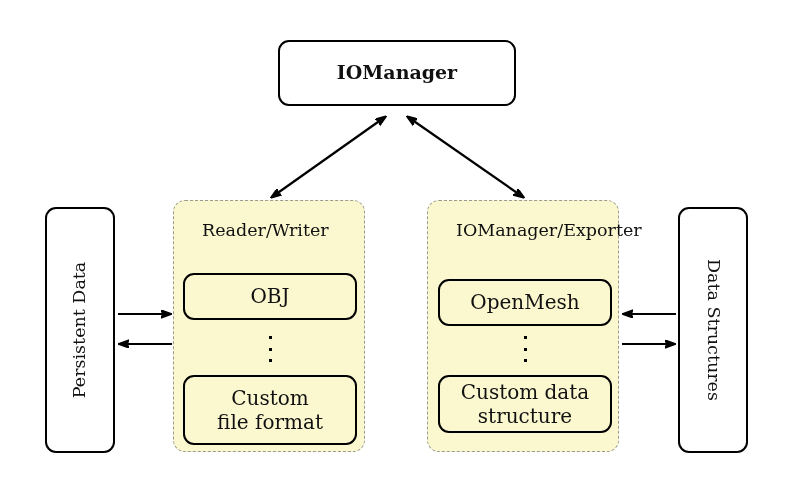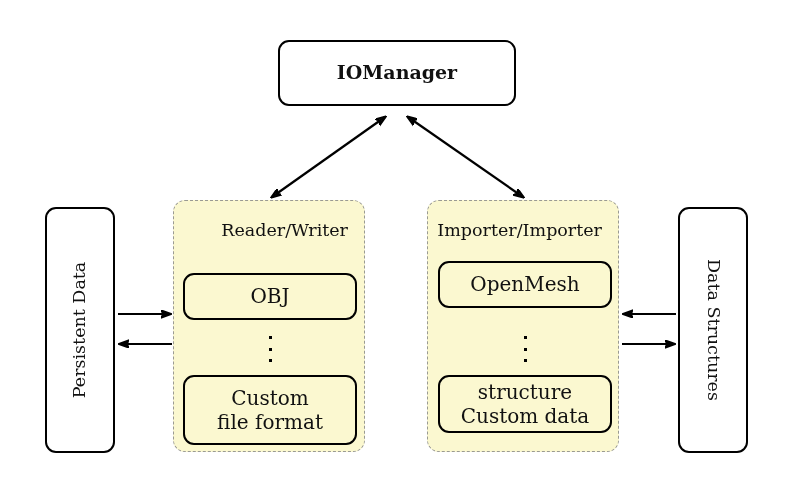--- a/index.html
+++ b/index.html
@@ -36,24 +36,25 @@
     box-sizing: border-box;
     background: #fbf8d0;
     border: 1.6px dashed #9a9a93;
     border-radius: 12px;
   }
 
   .group-title {
     position: absolute;
     left: 0;
     right: 16px;
-    text-align: right;
+    text-align: left;
     font-size: 17.5px;
     color: #111111;
     white-space: nowrap;
+    padding-left: 28px;
   }
 
   .inner {
     position: absolute;
     box-sizing: border-box;
     background: #fbf8d0;
     border: 2.6px solid #000000;
     border-radius: 11px;
     display: flex;
     align-items: center;
@@ -164,31 +165,31 @@
       <i></i>
       <i></i>
   </div>
 
   <div class="inner" style="left:183px; top:375px; width:174px; height:70px; flex-direction:column;">
     <span>Custom</span>
     <span>file format</span>
   </div>
 
   <div class="group" style="left:427px; top:200px; width:192px; height:252px;">
-    <div class="group-title" style="top:19px;">Importer/Importer</div>
+    <div class="group-title" style="top:19px;">IOManager/Exporter</div>
   </div>
 
-  <div class="inner" style="left:438px; top:261px; width:174px; height:47px;">
+  <div class="inner" style="left:438px; top:279px; width:174px; height:47px;">
     <span>OpenMesh</span>
   </div>
 
   <div class="vdots" style="left:523px; top:336px; width:4px; height:26px;">
     <i></i>
       <i></i>
       <i></i>
   </div>
 
   <div class="inner" style="left:438px; top:375px; width:174px; height:58px; flex-direction:column;">
+    <span>Custom data</span>
     <span>structure</span>
-    <span>Custom data</span>
   </div>
 
 </div>
 
 </body></html>

